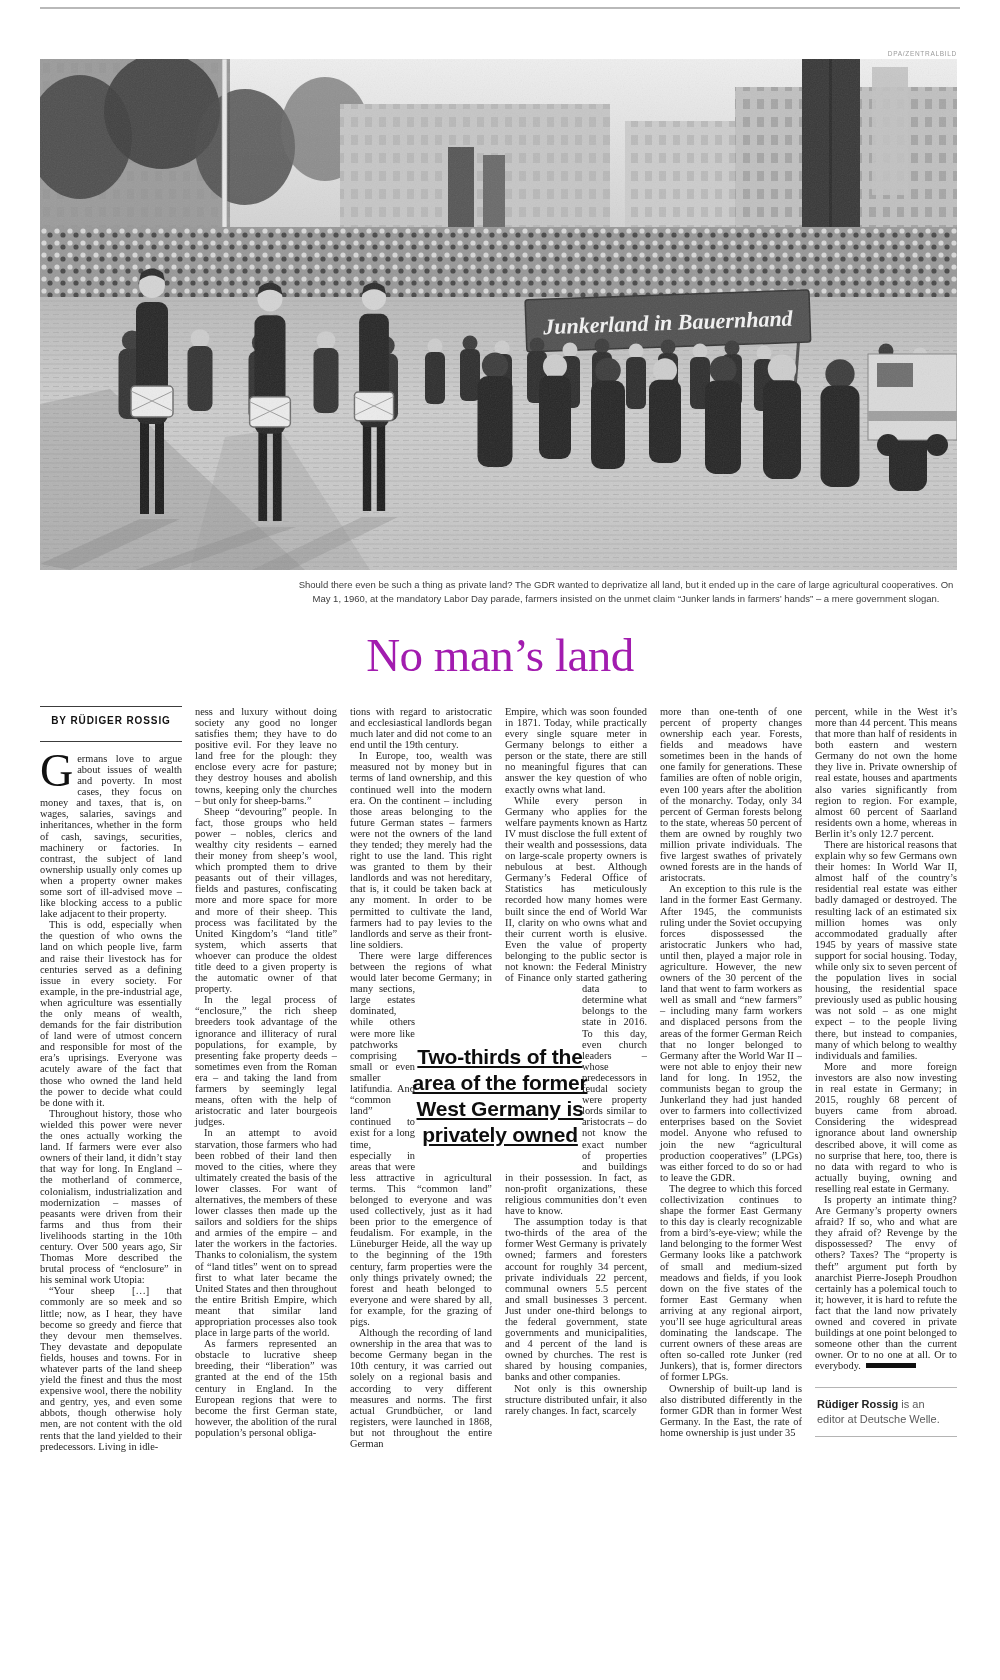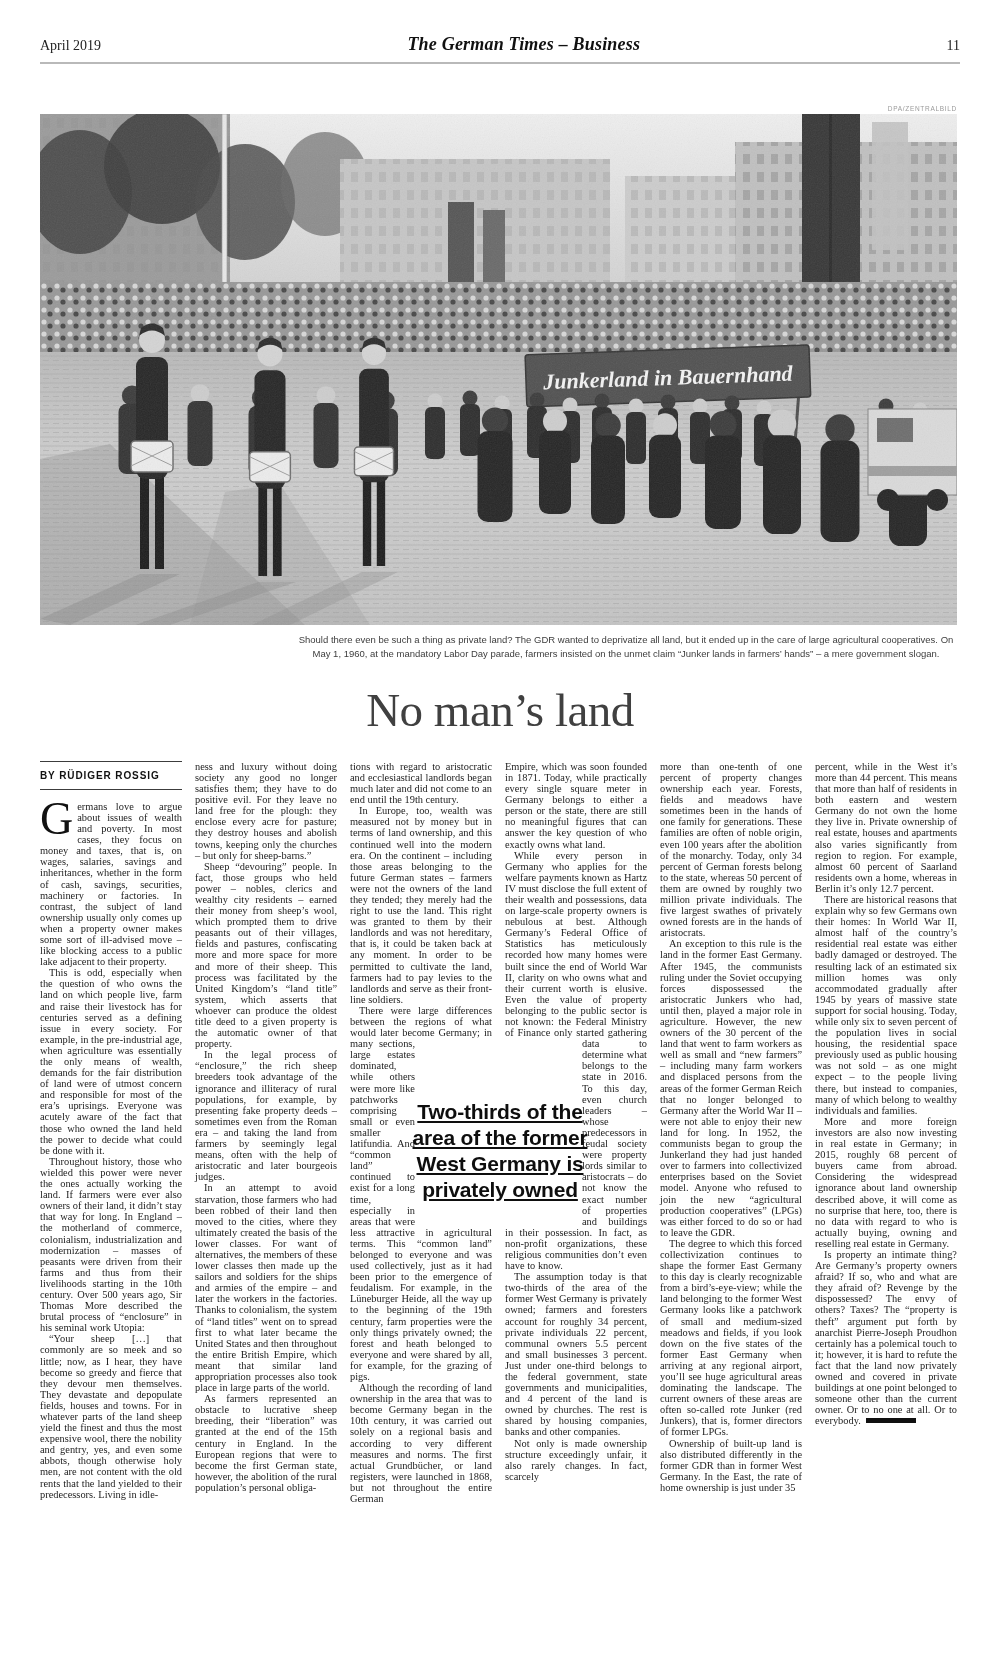--- a/index.html
+++ b/index.html
@@ -14,52 +14,47 @@
   .hdr-date, .hdr-page { font:14px "Liberation Serif", serif; color:#222; }
   .hdr-mast { font:bold italic 18px "Liberation Serif", serif; color:#111; letter-spacing:.2px; }
   .header-rule { margin:7px 40px 0 40px; border-top:2px solid #b9b9b9; }
   
   .photo-credit { margin:41px 43px 2px 0; text-align:right; font:6.5px "Liberation Sans", sans-serif; color:#9a9a9a; letter-spacing:.7px; }
   .photo-wrap { margin:0 43px 0 40px; height:511px; overflow:hidden; background:#d6d6d6; }
   .photo-wrap svg { display:block; }
   .caption { margin:8px 43px 0 40px; padding-left:255px; text-align:center;
     font:9.5px/1.5 "Liberation Sans", sans-serif; color:#3d3d3d; }
   
-  .headline { margin:24px 0 0 0; text-align:center; font:400 47px/1.05 "Liberation Serif", serif; color:#404040; letter-spacing:-.5px; }
+  .headline { margin:24px 0 0 0; text-align:center; font:400 47px/1.05 "Liberation Serif", serif; color:#a21caf; letter-spacing:-.5px; }
   .standfirst { margin:16px 62px 0 62px; text-align:center;
     font:16.5px/1.5 "Liberation Sans", sans-serif; color:#4c4c4c; letter-spacing:.2px; }
   
   .article { position:relative; margin:26px 40px 0 40px; display:flex; gap:13px; }
   .col { flex:0 0 142px; width:142px; font:10.4px/11.1px "Liberation Serif", serif; text-align:justify; color:#1c1c1c; hyphens:auto; -webkit-hyphens:auto; }
   .col p { margin:0; }
   .col p.ind { text-indent:9px; }
   .byline-box { border-top:1px solid #3c3c3c; border-bottom:1px solid #3c3c3c;
-    padding:8px 0 8px 0; margin-bottom:11px; font:bold 10px "Liberation Sans", sans-serif;
-    letter-spacing:.9px; color:#111; text-align:left; }
+    padding:8px 0 15px 0; margin-bottom:11px; font:bold 10px "Liberation Sans", sans-serif;
+    letter-spacing:.9px; color:#111; text-align:center; }
   .dropcap { float:left; font:400 46px/34px "Liberation Serif", serif; padding:1px 4px 0 0; color:#111; }
   .pq-gap-r { float:right; width:72px; height:182px; margin-left:5px; }
   .pq-gap-l { float:left; width:72px; height:182px; margin-right:5px; }
   .pullquote { position:absolute; top:338px; left:50%; transform:translateX(-50%);
     width:176px; text-align:center; font:bold 21px/1.24 "Liberation Sans", sans-serif;
     color:#0e0e0e; letter-spacing:-.2px;text-decoration:underline; }
   .endmark { display:inline-block; width:50px; height:5px; background:#101010; margin-left:5px; vertical-align:1px; }
   .bio-box { margin-top:16px; border-top:1px solid #b4b4b4; border-bottom:1px solid #b4b4b4;
     padding:9px 2px 9px 2px; font:11px/1.35 "Liberation Sans", sans-serif; color:#5a5a5a; text-align:left; }
   .bio-name { font-weight:bold; color:#222; }
 </style>
 </head>
 <body>
 
 <div class="page">
 
-  <div class="header-row">
-    <span class="hdr-date">April 2019</span>
-    <span class="hdr-mast">The German Times – Business</span>
-    <span class="hdr-page">11</span>
-  </div>
   <div class="header-rule"></div>
 
   <div class="photo-credit">DPA/ZENTRALBILD</div>
 
   <div class="photo-wrap">
     <svg width="917" height="511" viewBox="0 0 917 511">
       <defs>
         <linearGradient id="skyG" x1="0" y1="0" x2="0" y2="1">
           <stop offset="0" stop-color="#efefef"></stop>
             <stop offset="1" stop-color="#c7c7c7"></stop>
@@ -254,33 +249,36 @@
       <p>tions with regard to aristocratic and ecclesiastical landlords began much later and did not come to an end until the 19th century.</p>
       <p class="ind">In Europe, too, wealth was measured not by money but in terms of land ownership, and this continued well into the modern era. On the continent – including those areas belonging to the future German states – farmers were not the owners of the land they tended; they merely had the right to use the land. This right was granted to them by their landlords and was not hereditary, that is, it could be taken back at any moment. In order to be permitted to cultivate the land, farmers had to pay levies to the landlords and serve as their front-line soldiers.</p>
       <p class="ind"><span>There were large differences between the regions of what would later become Germany; in many </span><span class="pq-gap-r"></span><span>sections, large estates dominated, while others were more like patchworks comprising small or even smaller latifundia. And “common land” continued to exist for a long time, especially in areas that were less attractive in agricultural terms. This “common land” belonged to everyone and was used collectively, just as it had been prior to the emergence of feudalism. For example, in the Lüneburger Heide, all the way up to the beginning of the 19th century, farm properties were the only things privately owned; the forest and heath belonged to everyone and were shared by all, for example, for the grazing of pigs.</span></p>
       <p class="ind">Although the recording of land ownership in the area that was to become Germany began in the 10th century, it was carried out solely on a regional basis and according to very different measures and norms. The first actual Grundbücher, or land registers, were launched in 1868, but not throughout the entire German</p>
     </div>
 
     <div class="col">
       <p>Empire, which was soon founded in 1871. Today, while practically every single square meter in Germany belongs to either a person or the state, there are still no meaningful figures that can answer the key question of who exactly owns what land.</p>
       <p class="ind"><span>While every person in Germany who applies for the welfare payments known as Hartz IV must disclose the full extent of their wealth and possessions, data on large-scale property owners is nebulous at best. Although Germany’s Federal Office of Statistics has meticulously recorded how many homes were built since the end of World War II, clarity on who owns what and their current worth is elusive. Even the value of property belonging to the public sector is not known: the Federal Ministry of Finance only started gathering data </span><span class="pq-gap-l"></span><span>to determine what belongs to the state in 2016. To this day, even church leaders – whose predecessors in feudal society were property lords similar to aristocrats – do not know the exact number of properties and buildings in their possession. In fact, as non-profit organizations, these religious communities don’t even have to know.</span></p>
       <p class="ind">The assumption today is that two-thirds of the area of the former West Germany is privately owned; farmers and foresters account for roughly 34 percent, private individuals 22 percent, communal owners 5.5 percent and small businesses 3 percent. Just under one-third belongs to the federal government, state governments and municipalities, and 4 percent of the land is owned by churches. The rest is shared by housing companies, banks and other companies.</p>
-      <p class="ind">Not only is made ownership structure exceedingly unfair, it also rarely changes. In fact, scarcely</p>
+      <p class="ind">Not only is this ownership structure distributed unfair, it also rarely changes. In fact, scarcely</p>
     </div>
 
     <div class="col">
       <p>more than one-tenth of one percent of property changes ownership each year. Forests, fields and meadows have sometimes been in the hands of one family for generations. These families are often of noble origin, even 100 years after the abolition of the monarchy. Today, only 34 percent of German forests belong to the state, whereas 50 percent of them are owned by roughly two million private individuals. The five largest swathes of privately owned forests are in the hands of aristocrats.</p>
       <p class="ind">An exception to this rule is the land in the former East Germany. After 1945, the communists ruling under the Soviet occupying forces dispossessed the aristocratic Junkers who had, until then, played a major role in agriculture. However, the new owners of the 30 percent of the land that went to farm workers as well as small and “new farmers” – including many farm workers and displaced persons from the areas of the former German Reich that no longer belonged to Germany after the World War II – were not able to enjoy their new land for long. In 1952, the communists began to group the Junkerland they had just handed over to farmers into collectivized enterprises based on the Soviet model. Anyone who refused to join the new “agricultural production cooperatives” (LPGs) was either forced to do so or had to leave the GDR.</p>
       <p class="ind">The degree to which this forced collectivization continues to shape the former East Germany to this day is clearly recognizable from a bird’s-eye-view; while the land belonging to the former West Germany looks like a patchwork of small and medium-sized meadows and fields, if you look down on the five states of the former East Germany when arriving at any regional airport, you’ll see huge agricultural areas dominating the landscape. The current owners of these areas are often so-called rote Junker (red Junkers), that is, former directors of former LPGs.</p>
       <p class="ind">Ownership of built-up land is also distributed differently in the former GDR than in former West Germany. In the East, the rate of home ownership is just under 35</p>
     </div>
 
     <div class="col">
       <p>percent, while in the West it’s more than 44 percent. This means that more than half of residents in both eastern and western Germany do not own the home they live in. Private ownership of real estate, houses and apartments also varies significantly from region to region. For example, almost 60 percent of Saarland residents own a home, whereas in Berlin it’s only 12.7 percent.</p>
       <p class="ind">There are historical reasons that explain why so few Germans own their homes: In World War II, almost half of the country’s residential real estate was either badly damaged or destroyed. The resulting lack of an estimated six million homes was only accommodated gradually after 1945 by years of massive state support for social housing. Today, while only six to seven percent of the population lives in social housing, the residential space previously used as public housing was not sold – as one might expect – to the people living there, but instead to companies, many of which belong to wealthy individuals and families.</p>
       <p class="ind">More and more foreign investors are also now investing in real estate in Germany; in 2015, roughly 68 percent of buyers came from abroad. Considering the widespread ignorance about land ownership described above, it will come as no surprise that here, too, there is no data with regard to who is actually buying, owning and reselling real estate in Germany.</p>
       <p class="ind"><span>Is property an intimate thing? Are Germany’s property owners afraid? If so, who and what are they afraid of? Revenge by the dispossessed? The envy of others? Taxes? The “property is theft” argument put forth by anarchist Pierre-Joseph Proudhon certainly has a polemical touch to it; however, it is hard to refute the fact that the land now privately owned and covered in private buildings at one point belonged to someone other than the current owner. Or to no one at all. Or to everybody.</span><span class="endmark"></span></p>
+      <div class="bio-box">
+        <span class="bio-name">Rüdiger Rossig</span><span> is an editor at Deutsche Welle.</span>
+      </div>
     </div>
 
     <div class="pullquote">Two-thirds of the area of the former West Germany is privately owned</div>
   </div>
 
 </div>
 
 </body></html>

